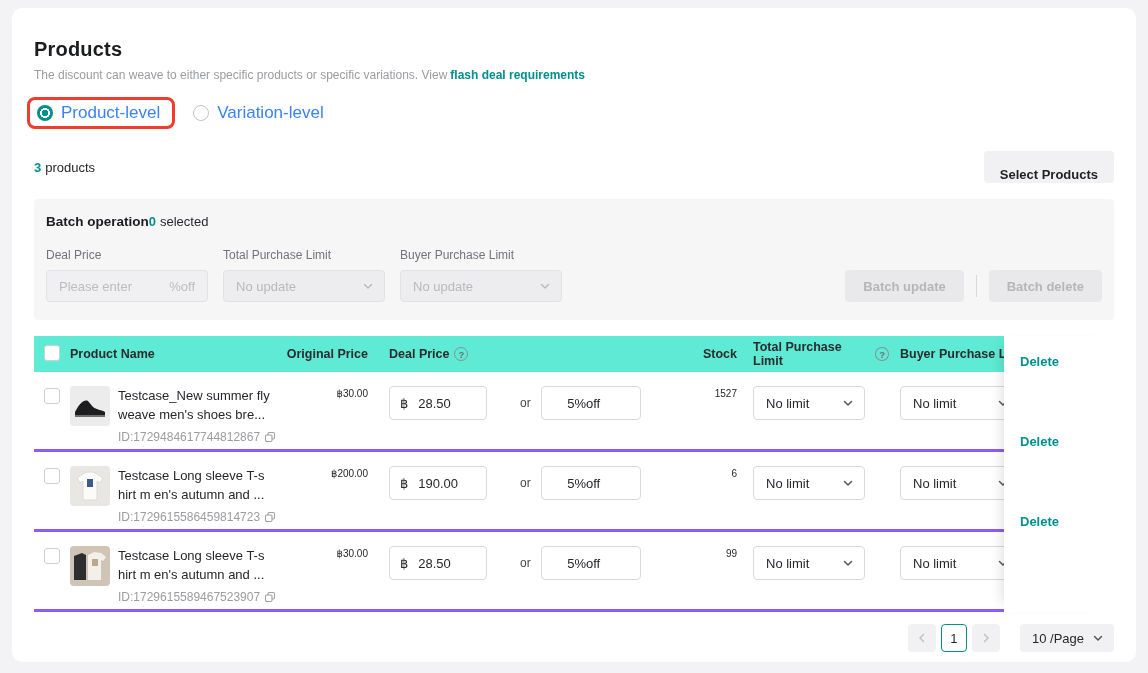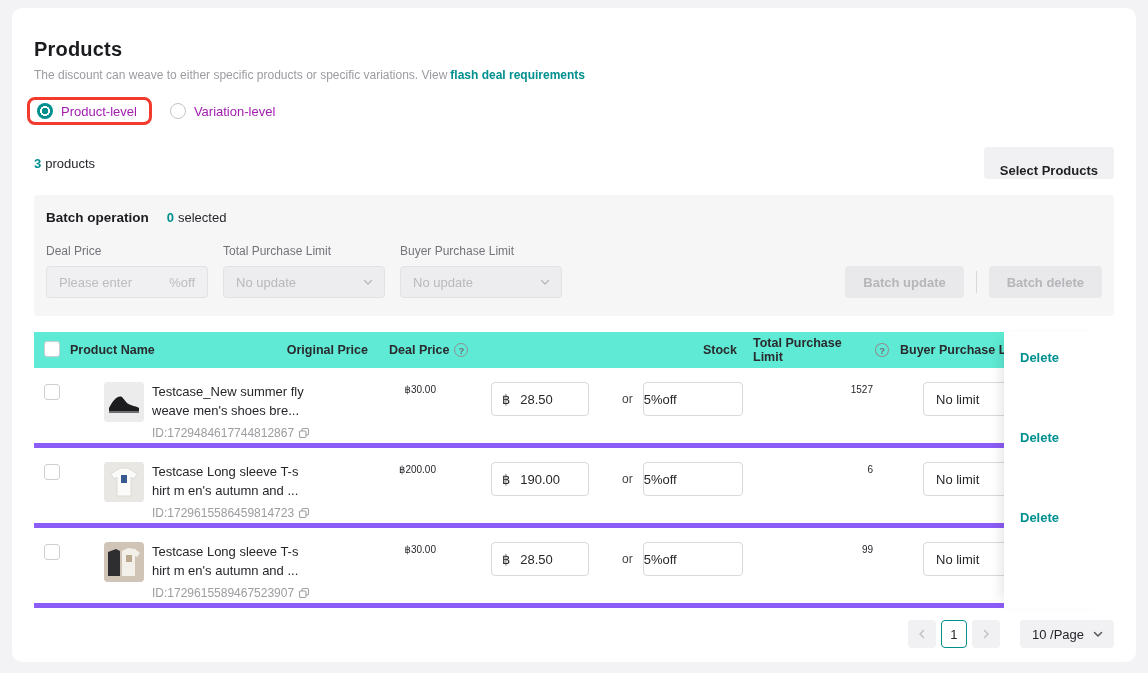--- a/index.html
+++ b/index.html
@@ -22,35 +22,35 @@
   .level-row { margin-top:15px; display:flex; align-items:center; }
   .red-box {
     display:flex; align-items:center; gap:8px;
     border:3px solid #F23A2D; border-radius:8px;
     padding:3px 12px 3px 7px; margin-left:-7px;
   }
   .level-opt { display:flex; align-items:center; gap:8px; margin-left:18px; }
   .radio { width:16px; height:16px; border-radius:50%; flex:0 0 16px; cursor:pointer; }
   .radio.on { background:radial-gradient(circle, #008F8F 0 3px, #fff 3.2px 4.9px, #008F8F 5.1px 100%); }
   .radio.off { background:#fff; border:1px solid #c4c4c8; }
-  .level-label { font-size:13px; color:#a21caf; }
+  .level-label { font-size:17px; color:#3b82f6; }
   
   .count-row { margin-top:22px; display:flex; justify-content:space-between; align-items:center; }
   .count-accent { color:#008F8F; font-weight:700; font-size:13px; }
   .count-label { font-size:13px; color:#26272b; margin-left:4px; }
   .btn-light {
     background:#f1f1f3; border:none; border-radius:4px; height:30px;
     padding:16px 16px; font-size:13px; font-weight:700; color:#1f2023;
     font-family:inherit; cursor:pointer;
   }
   
   .batch { margin-top:16px; background:#f6f6f7; border-radius:4px; padding:15px 12px 18px 12px; }
   .batch-head { display:flex; align-items:flex-start; }
   .batch-title { font-size:13.5px; font-weight:700; color:#1b1c1f; }
-  .batch-selected { margin-left:18px; font-size:13px; }
+  .batch-selected { font-size:13px; }
   .batch-selected .num { color:#008F8F; font-weight:700; margin-right:4px; }
   .batch-fields { margin-top:19px; display:flex; align-items:flex-end; }
   .bgroup { margin-right:15px; }
   .bgroup-label { font-size:12px; color:#73747a; margin-bottom:8px; }
   .binput {
     width:162px; height:32px; border:1px solid #e2e2e6; border-radius:4px;
     background:#f0f0f2; display:flex; align-items:center; padding:0 12px;
   }
   .binput input {
     border:none; outline:none; background:transparent; width:100%;
@@ -70,21 +70,21 @@
   }
   .vdivider { width:1px; height:22px; background:#d9d9dd; margin:0 12px; }
   
   .table { position:relative; margin-top:16px; }
   .thead {
     display:flex; align-items:center; height:36px; background:#5eead4;
     font-size:12.5px; font-weight:700; color:#2a2b2f;
   }
   .trow {
     display:flex; align-items:flex-start; height:80px; padding-top:14px;
-    border-bottom:5px solid #8b5cf6; background:#fff;gap:34px;
+    border-bottom:3px solid #8b5cf6; background:#fff;
   }
   .trow:last-of-type { height:85px; }
   .col-check { width:36px; padding-left:10px; flex:0 0 36px; }
   .col-product { width:215px; flex:0 0 215px; display:flex; }
   .col-original { width:83px; flex:0 0 83px; display:flex; justify-content:flex-end; white-space:nowrap; }
   .col-deal { width:286px; flex:0 0 286px; display:flex; align-items:center; padding-left:21px; }
   .col-stock { width:83px; flex:0 0 83px; display:flex; justify-content:flex-end; white-space:nowrap; }
   .col-total { width:152px; flex:0 0 152px; padding-left:16px; display:flex; align-items:center; }
   .col-buyer { flex:1; padding-left:11px; display:flex; align-items:center; overflow:hidden; white-space:nowrap; }
   .thead .col-deal, .thead .col-total, .thead .col-buyer { align-items:center; }
@@ -101,21 +101,21 @@
   .deal-box {
     width:98px; height:34px; border:1px solid #d9d9dd; border-radius:4px; background:#fff;
     display:flex; align-items:center; padding:0 10px;
   }
   .deal-box .cur { font-size:13px; color:#2a2b2f; margin-right:10px; }
   .deal-box input { border:none; outline:none; width:100%; font-size:13px; font-family:inherit; color:#26272b; }
   .or-label { font-size:12px; color:#44454a; margin:0 10px 0 33px; }
   .pct-box { width:100px; height:34px; border:1px solid #d9d9dd; border-radius:4px; background:#fff; }
   .pct-box input {
     border:none; outline:none; width:100%; height:100%; background:transparent;
-    text-align:left; padding-right:14px; font-size:13px; font-family:inherit; color:#26272b;
+    text-align:center; padding-right:14px; font-size:13px; font-family:inherit; color:#26272b;
   }
   .row-select {
     height:34px; border:1px solid #d9d9dd; border-radius:4px; background:#fff;
     display:flex; align-items:center; justify-content:space-between;
     padding:0 10px 0 12px; font-size:13px; color:#26272b; cursor:pointer;
   }
   .row-select.w112 { width:112px; }
   .row-select.w120 { width:120px; flex:0 0 120px; }
   .help {
     width:14px; height:14px; border-radius:50%; border:1px solid #8f9095;

